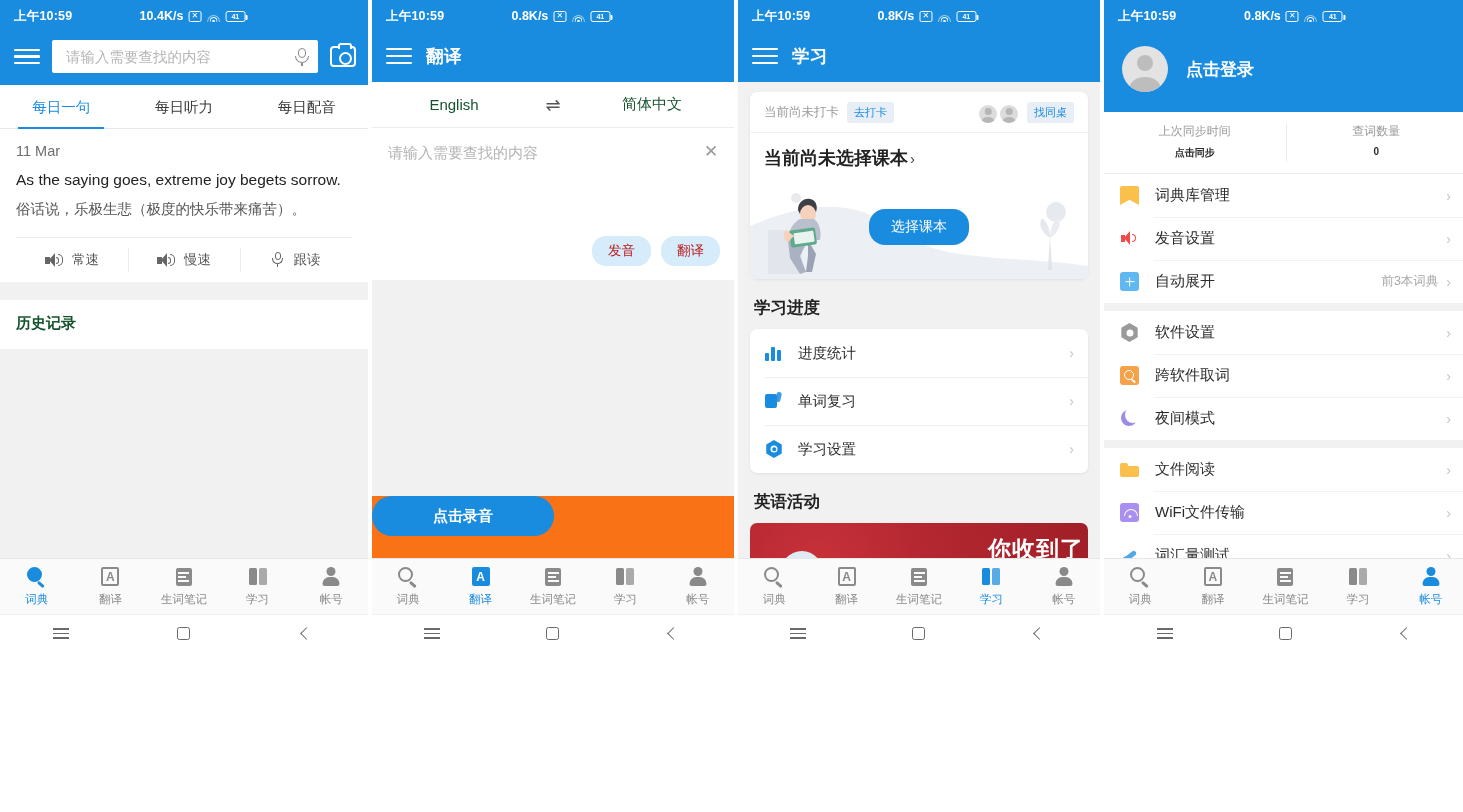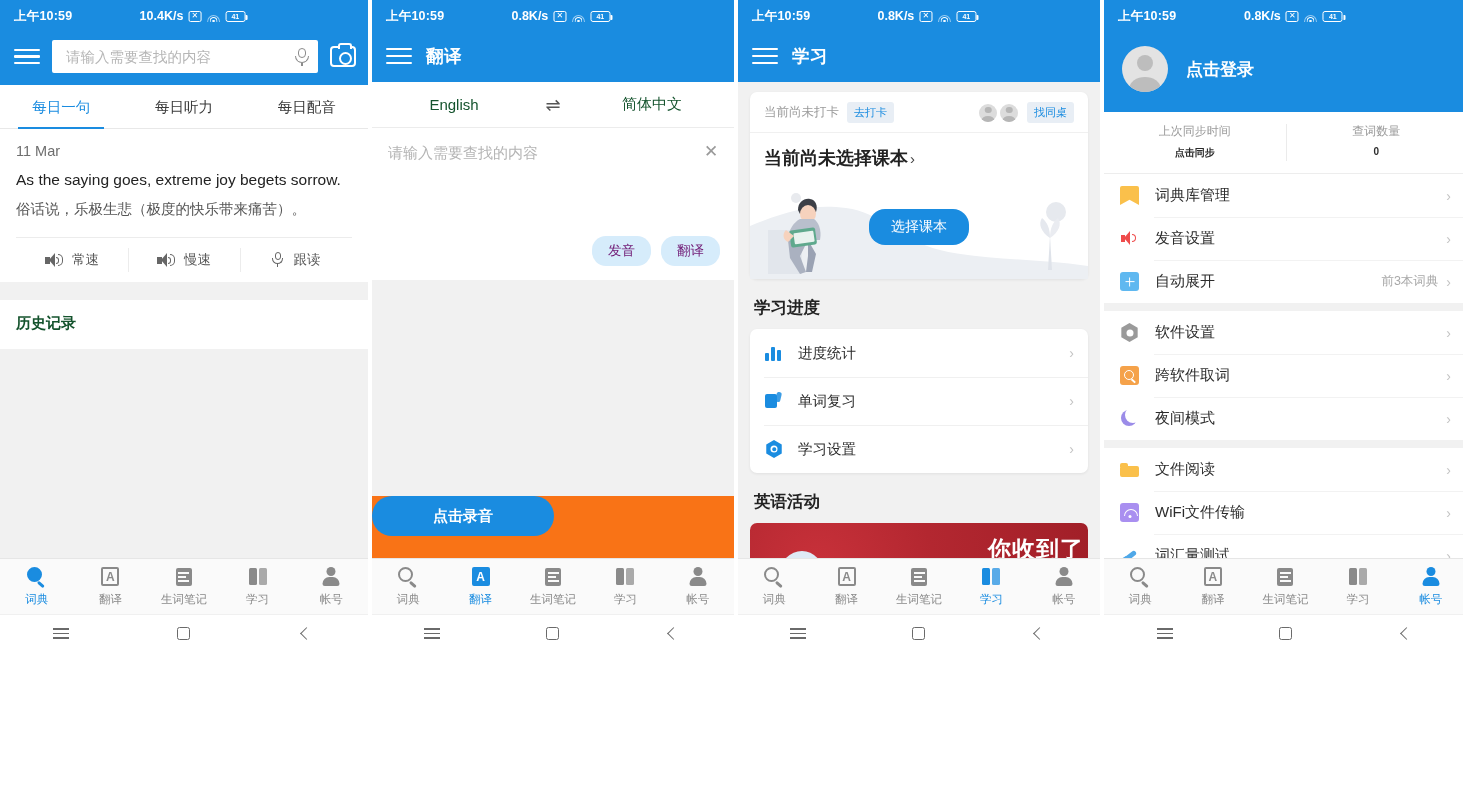--- a/index.html
+++ b/index.html
@@ -200,41 +200,41 @@
   .trans-input {
     background: #fff; padding: 16px 16px 0; position: relative; min-height: 100px;
   }
   .trans-ph { font-size: 15px; color: #b4b4b4; }
   .close-x {
     position: absolute; right: 14px; top: 14px; width: 18px; height: 18px; color: #9a9a9a; font-size: 17px;
     display: flex; align-items: center; justify-content: center;
   }
   .trans-btns { background: #fff; display: flex; justify-content: flex-end; gap: 10px; padding: 8px 14px 14px; }
   .pill {
-    background: #d6ecfb; color: #701a75; font-size: 13.5px; border-radius: 14px;
+    background: #d6ecfb; color: #b91c1c; font-size: 13.5px; border-radius: 14px;
     padding: 6px 16px; border: none; font-family: inherit;
   }
   .p2-body { flex: 1; background: #f1f1f1; }
   .rec-wrap { background: #f97316; padding: 0 0 22px; display: flex; }
   .rec-btn {
     width: 182px; height: 40px; background: #1a8ce0; color: #fff; border: none;
     border-radius: 20px; font-size: 15px; font-weight: 700; font-family: inherit;
   }
 
   
   .p3-head { padding: 12px 14px 14px; gap: 14px; }
   .p3-body { flex: 1; background: #f1f1f1; padding: 10px 12px 0; overflow: hidden; }
   .card { background: #fff; border-radius: 7px; box-shadow: 0 1px 3px rgba(0,0,0,.07); }
   .checkin { padding: 10px 14px 0; display: flex; align-items: center; }
   .ci-txt { font-size: 12.5px; color: #9a9a9a; }
   .ci-badge {
     background: #e8eef5; color: #1a8ce0; font-size: 11px; border-radius: 3px;
     padding: 3px 7px; margin-left: 8px;
   }
-  .ci-right { margin-left: auto; display: flex; align-items: center; gap: 3px; }
+  .ci-right { margin-left: auto; display: flex; align-items: flex-end; gap: 3px; }
   .av { width: 18px; height: 18px; border-radius: 50%; background: #dcdcdc; position: relative; overflow: hidden; }
   .av:before { content:""; position: absolute; top: 3px; left: 50%; transform: translateX(-50%); width: 6.5px; height: 6.5px; border-radius: 50%; background: #b6b6b6; }
   .av:after { content:""; position: absolute; bottom: -3px; left: 50%; transform: translateX(-50%); width: 13px; height: 9px; border-radius: 50%; background: #b6b6b6; }
   .ci-find { background: #e8eef5; color: #1a8ce0; font-size: 11px; border-radius: 3px; padding: 3px 7px; margin-left: 6px; }
   .ci-sep { border-top: 1px solid #f0f0f0; margin: 9px 0 0; }
   .book-title { font-size: 18px; font-weight: 700; color: #222; padding: 13px 14px 4px; }
   .book-title .chev { font-weight: 400; font-size: 15px; color: #444; margin-left: 2px; }
   .illus { position: relative; height: 105px; overflow: hidden; }
   .sel-btn {
     position: absolute; left: 50%; top: 50%; transform: translate(-50%,-50%);

